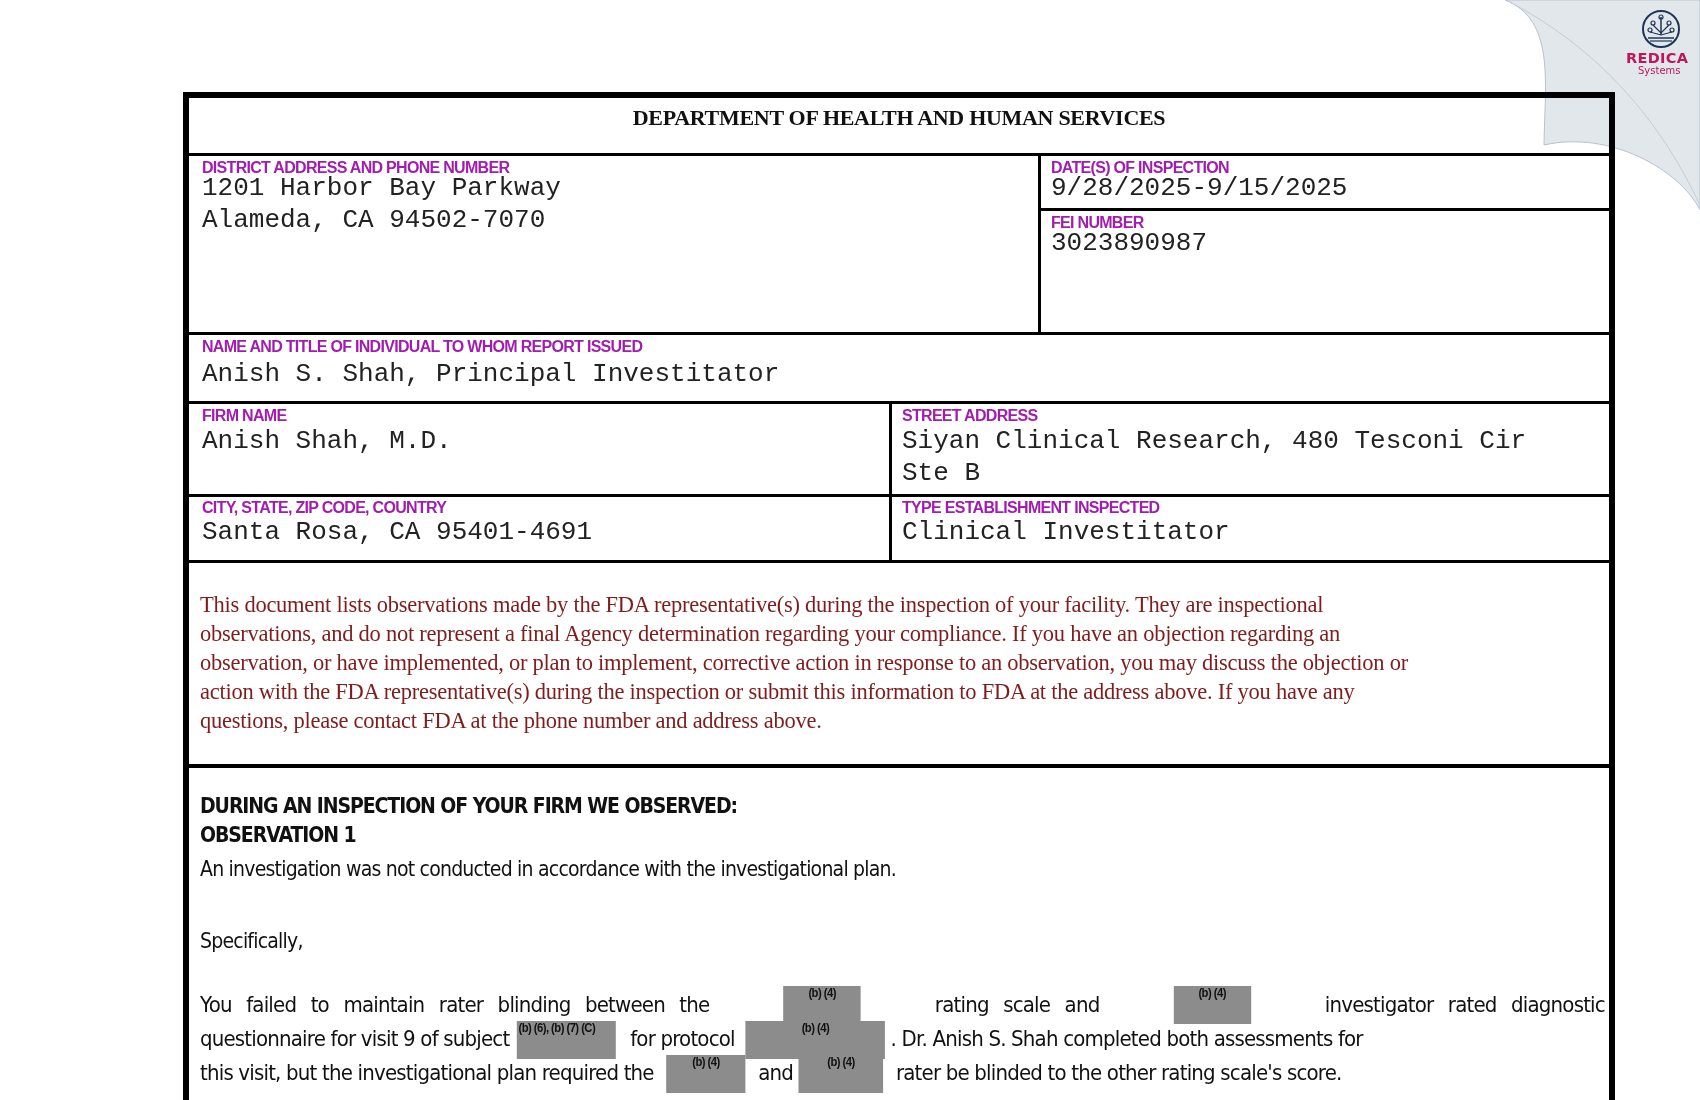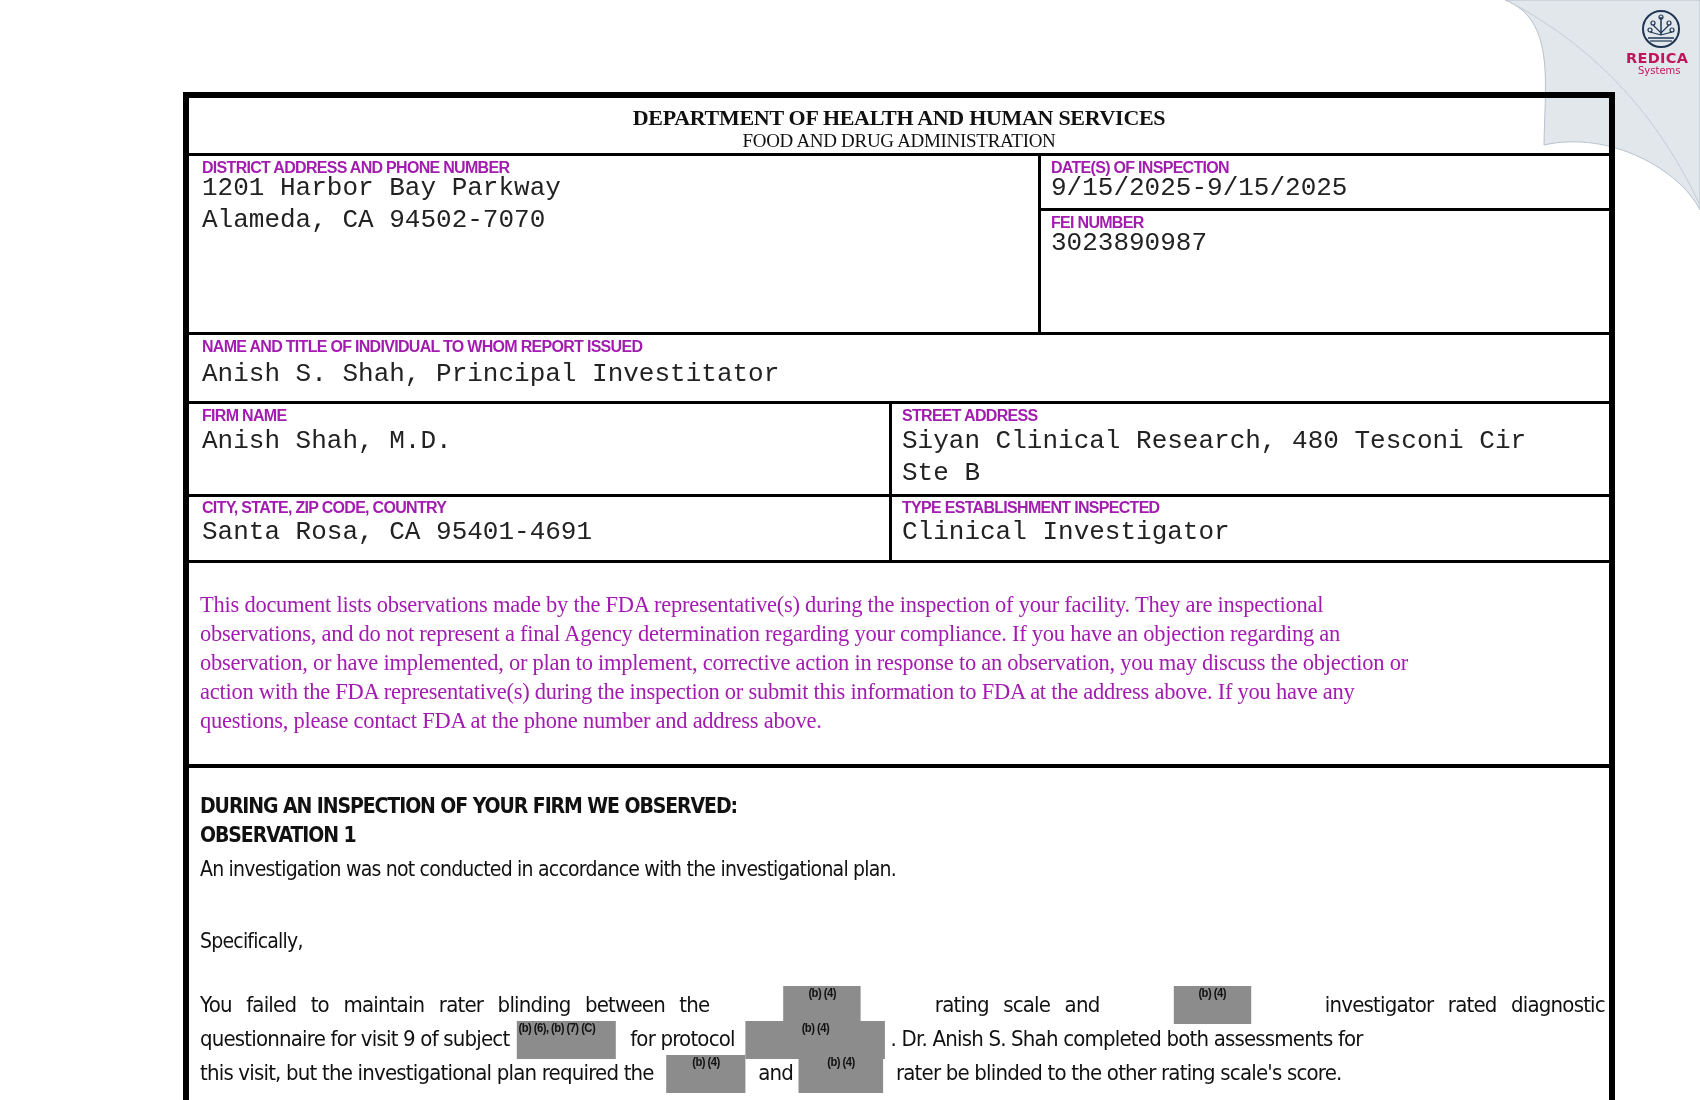--- a/index.html
+++ b/index.html
@@ -5,21 +5,21 @@
   html, body { margin:0; padding:0; }
   body { width:1700px; height:1100px; background:#ffffff; position:relative; overflow:hidden; }
   .abs { position:absolute; }
   .form { position:absolute; left:183px; top:92px; width:1432px; height:1030px; border-top:6px solid #000; border-left:6px solid #000; border-right:6px solid #000; box-sizing:border-box; }
   .hline { position:absolute; background:#000; height:3px; }
   .vline { position:absolute; background:#000; width:3px; }
   .hdr1 { position:absolute; left:0; width:100%; text-align:center; font-family:"Liberation Serif", serif; font-weight:bold; font-size:22px; color:#111; letter-spacing:-0.3px; }
   .hdr2 { position:absolute; left:0; width:100%; text-align:center; font-family:"Liberation Serif", serif; font-size:19px; color:#111; letter-spacing:-0.3px; }
   .lbl { position:absolute; font-family:"Liberation Sans", sans-serif; font-weight:bold; font-size:16px; color:#a21caf; letter-spacing:-0.7px; white-space:nowrap; }
   .val { position:absolute; font-family:"Liberation Mono", monospace; font-size:26px; color:#222; white-space:nowrap; line-height:32px; }
-  .notice { position:absolute; left:11px; width:1395px; font-family:"Liberation Serif", serif; font-size:22.5px; line-height:29px; color:#a21caf; letter-spacing:-0.25px; }
+  .notice { position:absolute; left:11px; width:1395px; font-family:"Liberation Serif", serif; font-size:22.5px; line-height:29px; color:#7f1d1d; letter-spacing:-0.25px; }
   .obs-head { position:absolute; left:11px; font-family:"DejaVu Sans", sans-serif; font-weight:bold; font-size:21px; color:#111; letter-spacing:-1.2px; transform:scaleX(0.9); transform-origin:left; white-space:nowrap; }
   .obs-text { position:absolute; left:11px; font-family:"DejaVu Sans", sans-serif; font-size:21.5px; color:#111; letter-spacing:-0.9px; white-space:nowrap; transform:scaleX(0.88); transform-origin:left; }
   .para-line { position:absolute; left:11px; width:1405px; font-family:"DejaVu Sans", sans-serif; font-size:22px; color:#111; letter-spacing:-0.9px; white-space:nowrap; height:32px; line-height:32px; }
   .para-line.justify { display:flex; justify-content:space-between; align-items:center; }
   .redact { display:inline-block; background:#8c8c8c; position:relative; vertical-align:middle; }
   .redact .code { position:absolute; top:0px; left:0; width:100%; text-align:center; font-family:"Liberation Sans", sans-serif; font-weight:bold; font-size:12.5px; color:#111; letter-spacing:-0.6px; line-height:14px; }
   .corner { position:absolute; right:0; top:0; width:320px; height:210px; }
   .logo-text { position:absolute; font-family:"DejaVu Sans", sans-serif; font-weight:bold; color:#be185d; }
 </style>
 </head>
@@ -40,51 +40,50 @@
   <path d="M12 16 L20 24 L28 16 M9 23 L20 26 L31 23" fill="none" stroke="#1e3554" stroke-width="1.2"></path>
   <line x1="7" y1="29" x2="33" y2="29" stroke="#1e3554" stroke-width="1.5"></line>
   <line x1="9" y1="32" x2="31" y2="32" stroke="#1e3554" stroke-width="1.2"></line>
 </svg>
 <div class="logo-text" style="left:1626px; top:50px; font-size:14.5px; letter-spacing:0.3px;">REDICA</div>
 <div class="logo-text" style="left:1638px; top:65px; font-size:10px; font-weight:normal;">Systems</div>
 
 <div class="form">
 
   <div class="hdr1" style="top:7px;">DEPARTMENT OF HEALTH AND HUMAN SERVICES</div>
-  <div class="hdr2" style="top:32px;">FOOD AND DRUG ADMINISTRATION</div>
   <div class="hline" style="left:0; right:0; top:55px;"></div>
 
   <div class="lbl" style="left:13px; top:61px;">DISTRICT ADDRESS AND PHONE NUMBER</div>
   <div class="val" style="left:13px; top:74px;">1201 Harbor Bay Parkway</div>
   <div class="val" style="left:13px; top:106px;">Alameda, CA 94502-7070</div>
 
   <div class="vline" style="left:849px; top:55px; height:179px;"></div>
   <div class="lbl" style="left:862px; top:61px;">DATE(S) OF INSPECTION</div>
-  <div class="val" style="left:862px; top:74px;">9/15/2025-9/15/2025</div>
+  <div class="val" style="left:862px; top:74px;">9/28/2025-9/15/2025</div>
   <div class="hline" style="left:849px; right:0; top:110px;"></div>
   <div class="lbl" style="left:862px; top:116px;">FEI NUMBER</div>
   <div class="val" style="left:862px; top:129px;">3023890987</div>
   <div class="hline" style="left:0; right:0; top:234px;"></div>
 
   <div class="lbl" style="left:13px; top:240px;">NAME AND TITLE OF INDIVIDUAL TO WHOM REPORT ISSUED</div>
   <div class="val" style="left:13px; top:260px;">Anish S. Shah, Principal Investitator</div>
   <div class="hline" style="left:0; right:0; top:303px;"></div>
 
   <div class="lbl" style="left:13px; top:309px;">FIRM NAME</div>
   <div class="val" style="left:13px; top:327px;">Anish Shah, M.D.</div>
   <div class="vline" style="left:700px; top:303px; height:161px;"></div>
   <div class="lbl" style="left:713px; top:309px;">STREET ADDRESS</div>
   <div class="val" style="left:713px; top:327px;">Siyan Clinical Research, 480 Tesconi Cir</div>
   <div class="val" style="left:713px; top:359px;">Ste B</div>
   <div class="hline" style="left:0; right:0; top:396px;"></div>
 
   <div class="lbl" style="left:13px; top:401px;">CITY, STATE, ZIP CODE, COUNTRY</div>
   <div class="val" style="left:13px; top:418px;">Santa Rosa, CA 95401-4691</div>
   <div class="lbl" style="left:713px; top:401px;text-align:right;">TYPE ESTABLISHMENT INSPECTED</div>
-  <div class="val" style="left:713px; top:418px;">Clinical Investigator</div>
+  <div class="val" style="left:713px; top:418px;">Clinical Investitator</div>
   <div class="hline" style="left:0; right:0; top:462px;"></div>
 
   <div class="notice" style="top:492px;">
     <div>This document lists observations made by the FDA representative(s) during the inspection of your facility. They are inspectional</div>
     <div>observations, and do not represent a final Agency determination regarding your compliance. If you have an objection regarding an</div>
     <div>observation, or have implemented, or plan to implement, corrective action in response to an observation, you may discuss the objection or</div>
     <div>action with the FDA representative(s) during the inspection or submit this information to FDA at the address above. If you have any</div>
     <div>questions, please contact FDA at the phone number and address above.</div>
   </div>
   <div class="hline" style="left:0; right:0; top:666px; height:4px;"></div>

